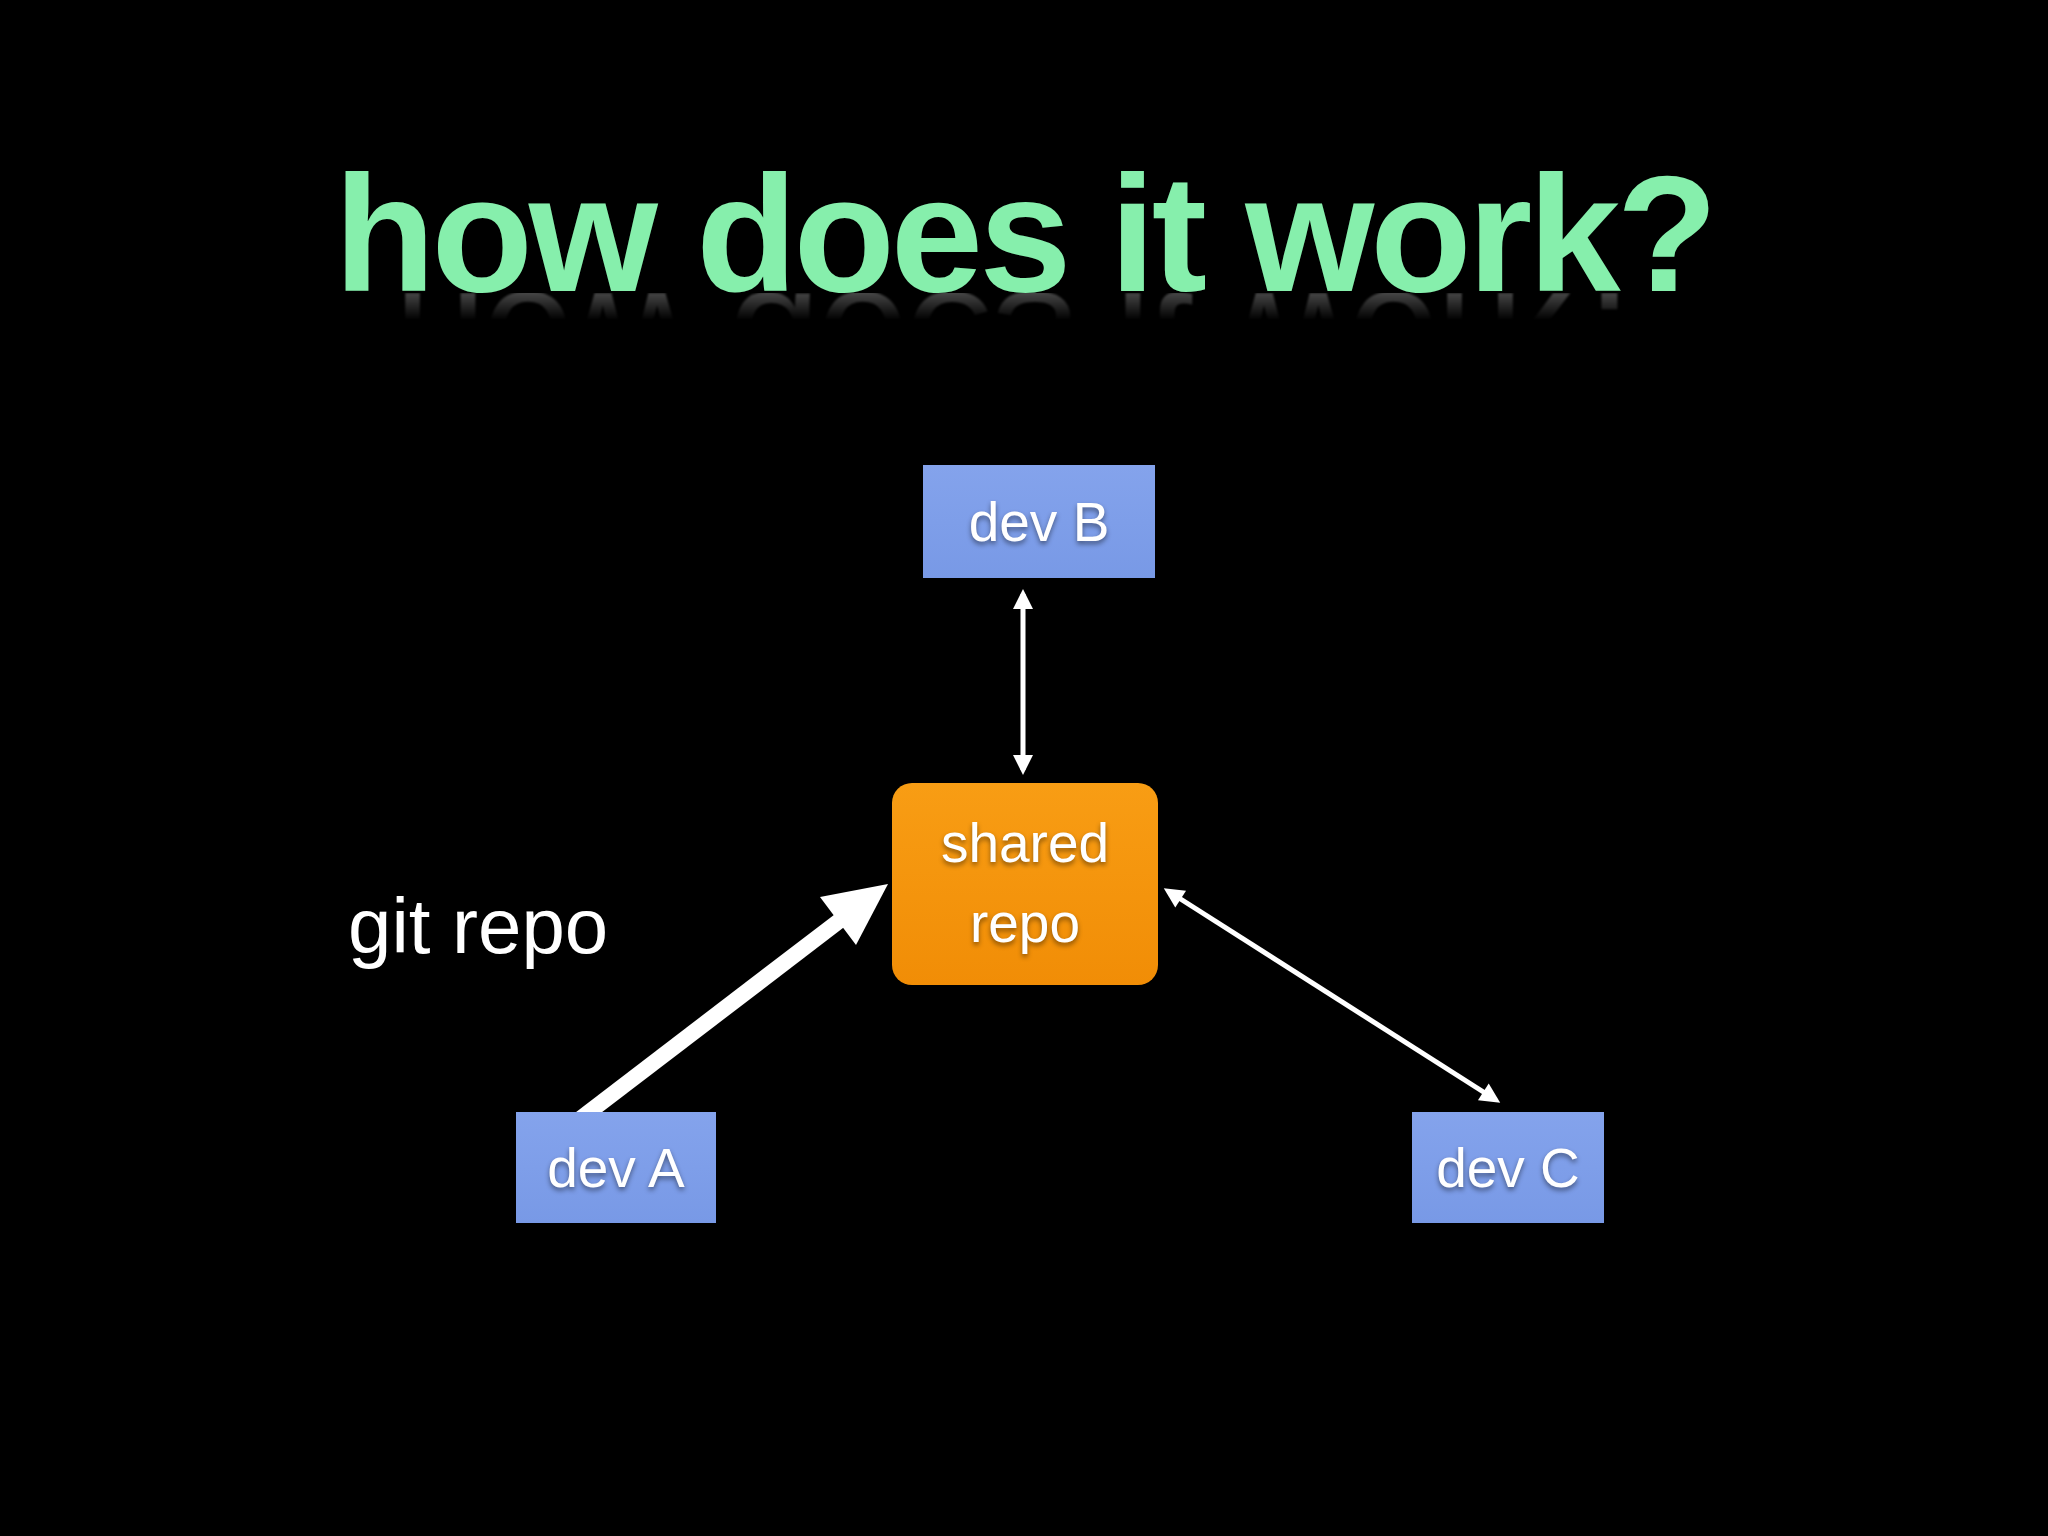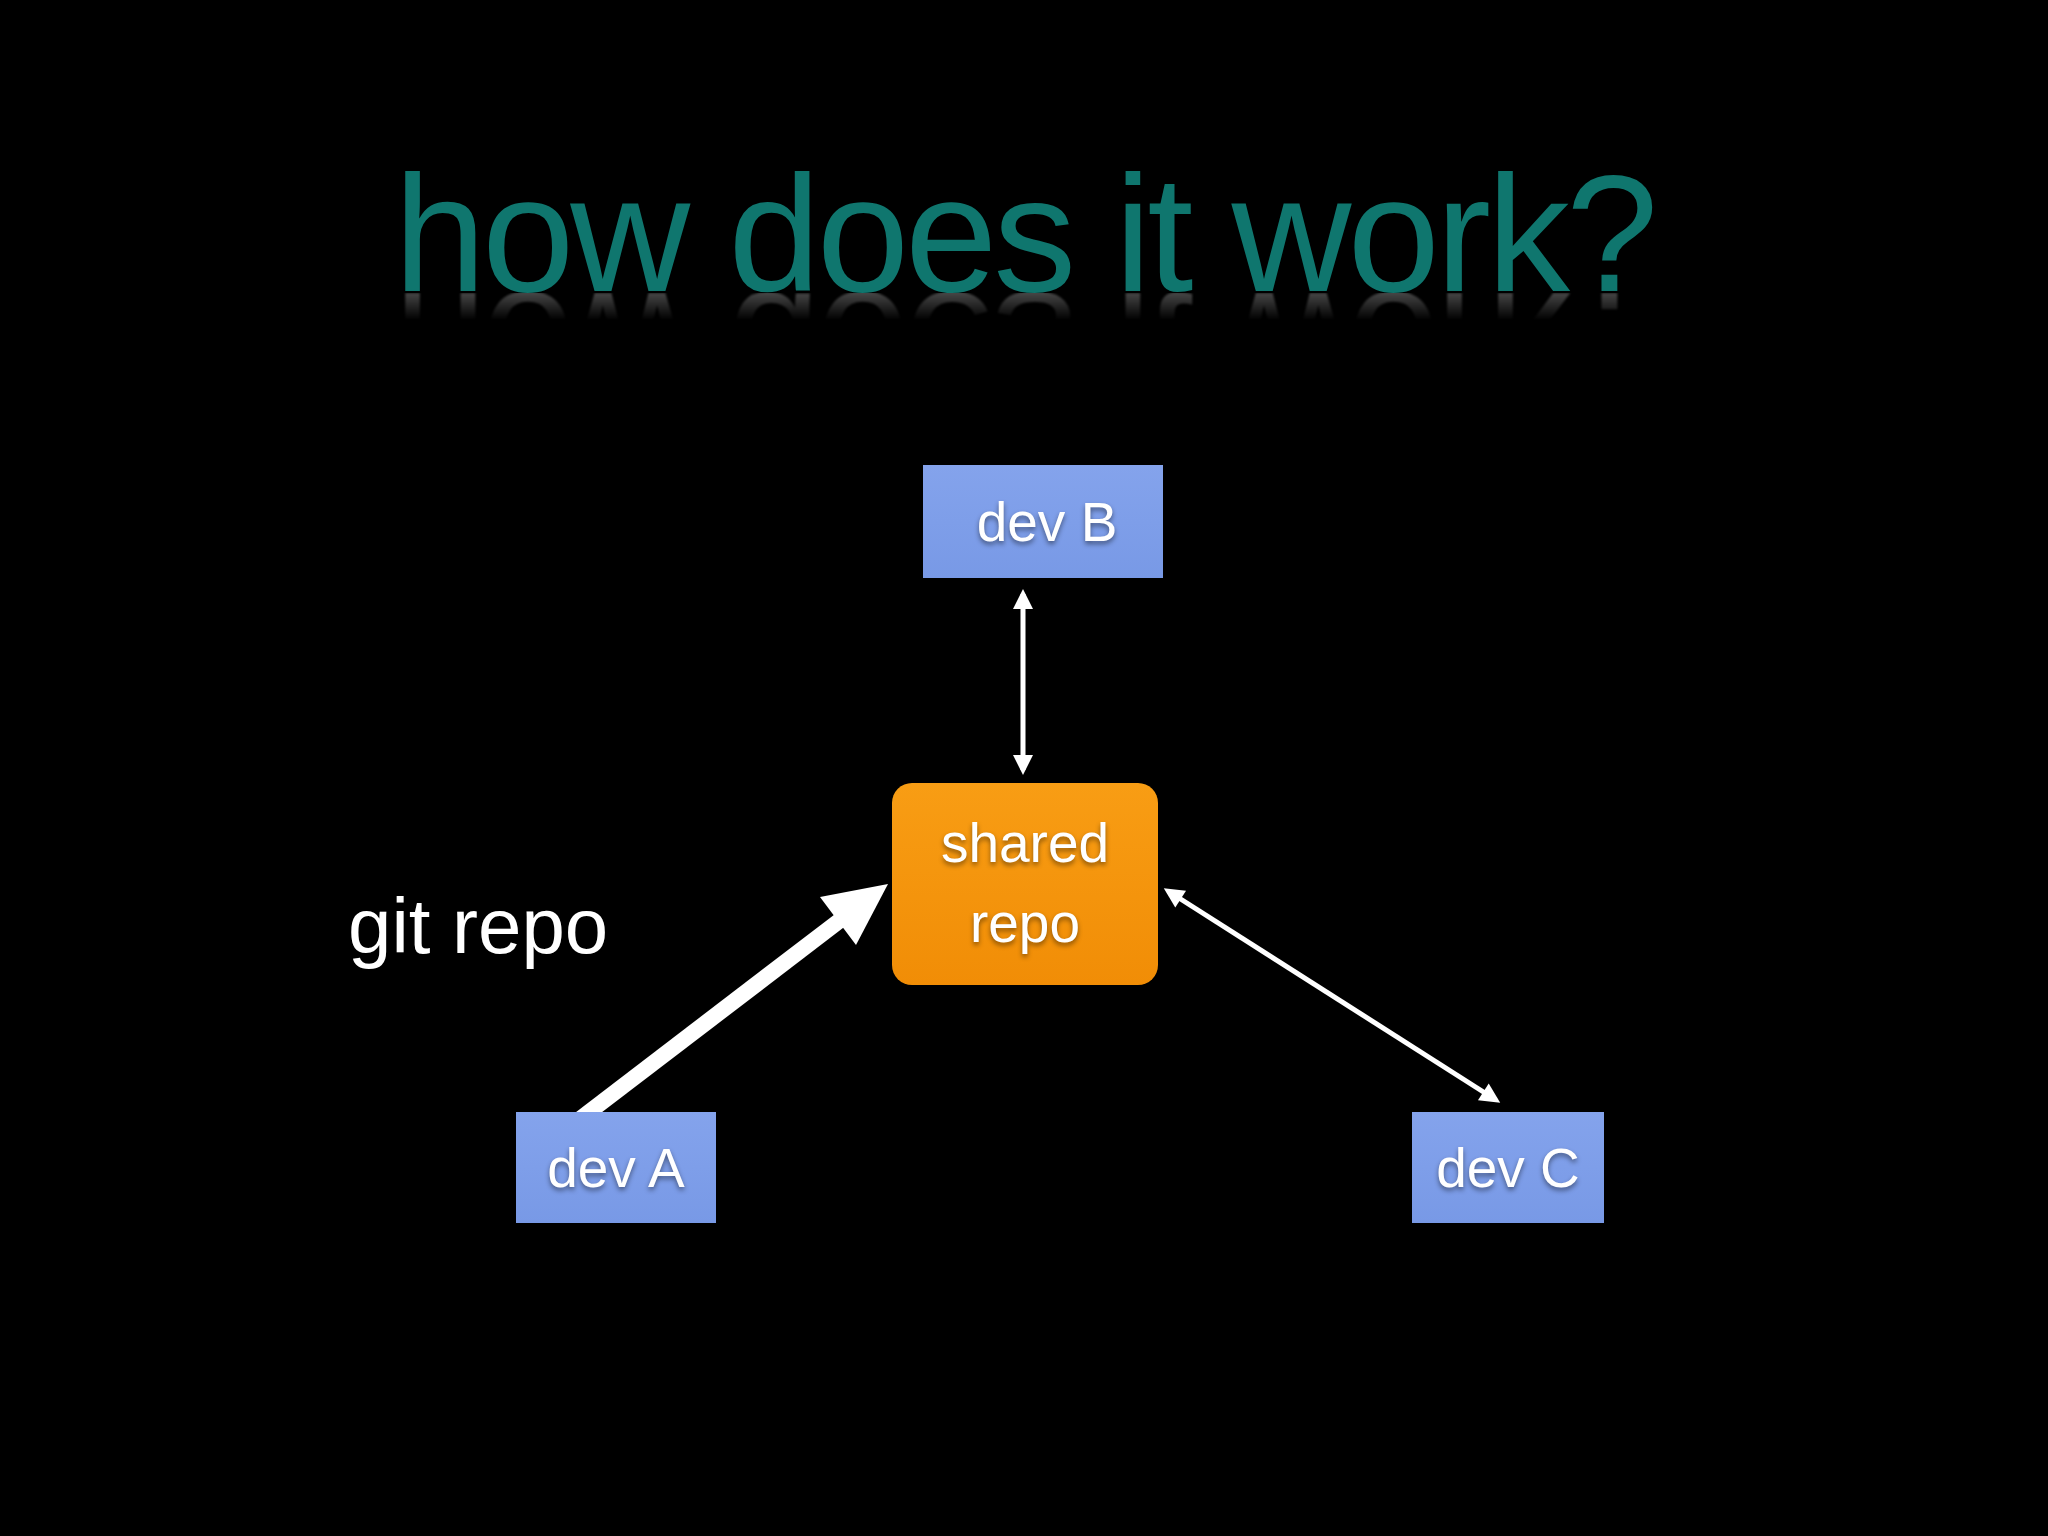--- a/index.html
+++ b/index.html
@@ -17,25 +17,25 @@
     overflow: hidden;
   }
 
   
   .title {
     position: absolute;
     left: 0;
     top: 134px;
     width: 100%;
     text-align: center;
-    color: #0f766e;
+    color: #86efac;
     font-size: 166px;
     line-height: 1.2;
     letter-spacing: -4px;
-    font-weight: 400;
+    font-weight: 700;
     white-space: nowrap;
   }
   .title-reflect-clip {
     position: absolute;
     left: 0;
     top: 293px;
     width: 100%;
     height: 32px;
     overflow: hidden;
     opacity: 0.30;
@@ -64,21 +64,21 @@
     display: flex;
     align-items: center;
     justify-content: center;
     color: #ffffff;
     font-size: 55px;
     text-shadow: 0 3px 5px rgba(0,0,0,0.45);
   }
   .dev {
     background: linear-gradient(180deg, #84a3ec 0%, #7899e6 100%);
   }
-  #node-dev-b { left: 923px;  top: 465px;  width: 232px; height: 113px; padding-left: 8px; }
+  #node-dev-b { left: 923px;  top: 465px;  width: 232px; height: 113px; }
   #node-dev-a { left: 472px;  top: 1112px; width: 200px; height: 111px; margin-left: 44px; }
   #node-dev-c { left: 1412px; top: 1112px; width: 192px; height: 111px; }
   #node-shared-repo {
     left: 892px;
     top: 783px;
     width: 266px;
     height: 202px;
     border-radius: 20px;
     background: linear-gradient(180deg, #f89d14 0%, #f18d06 100%);
     text-align: center;

